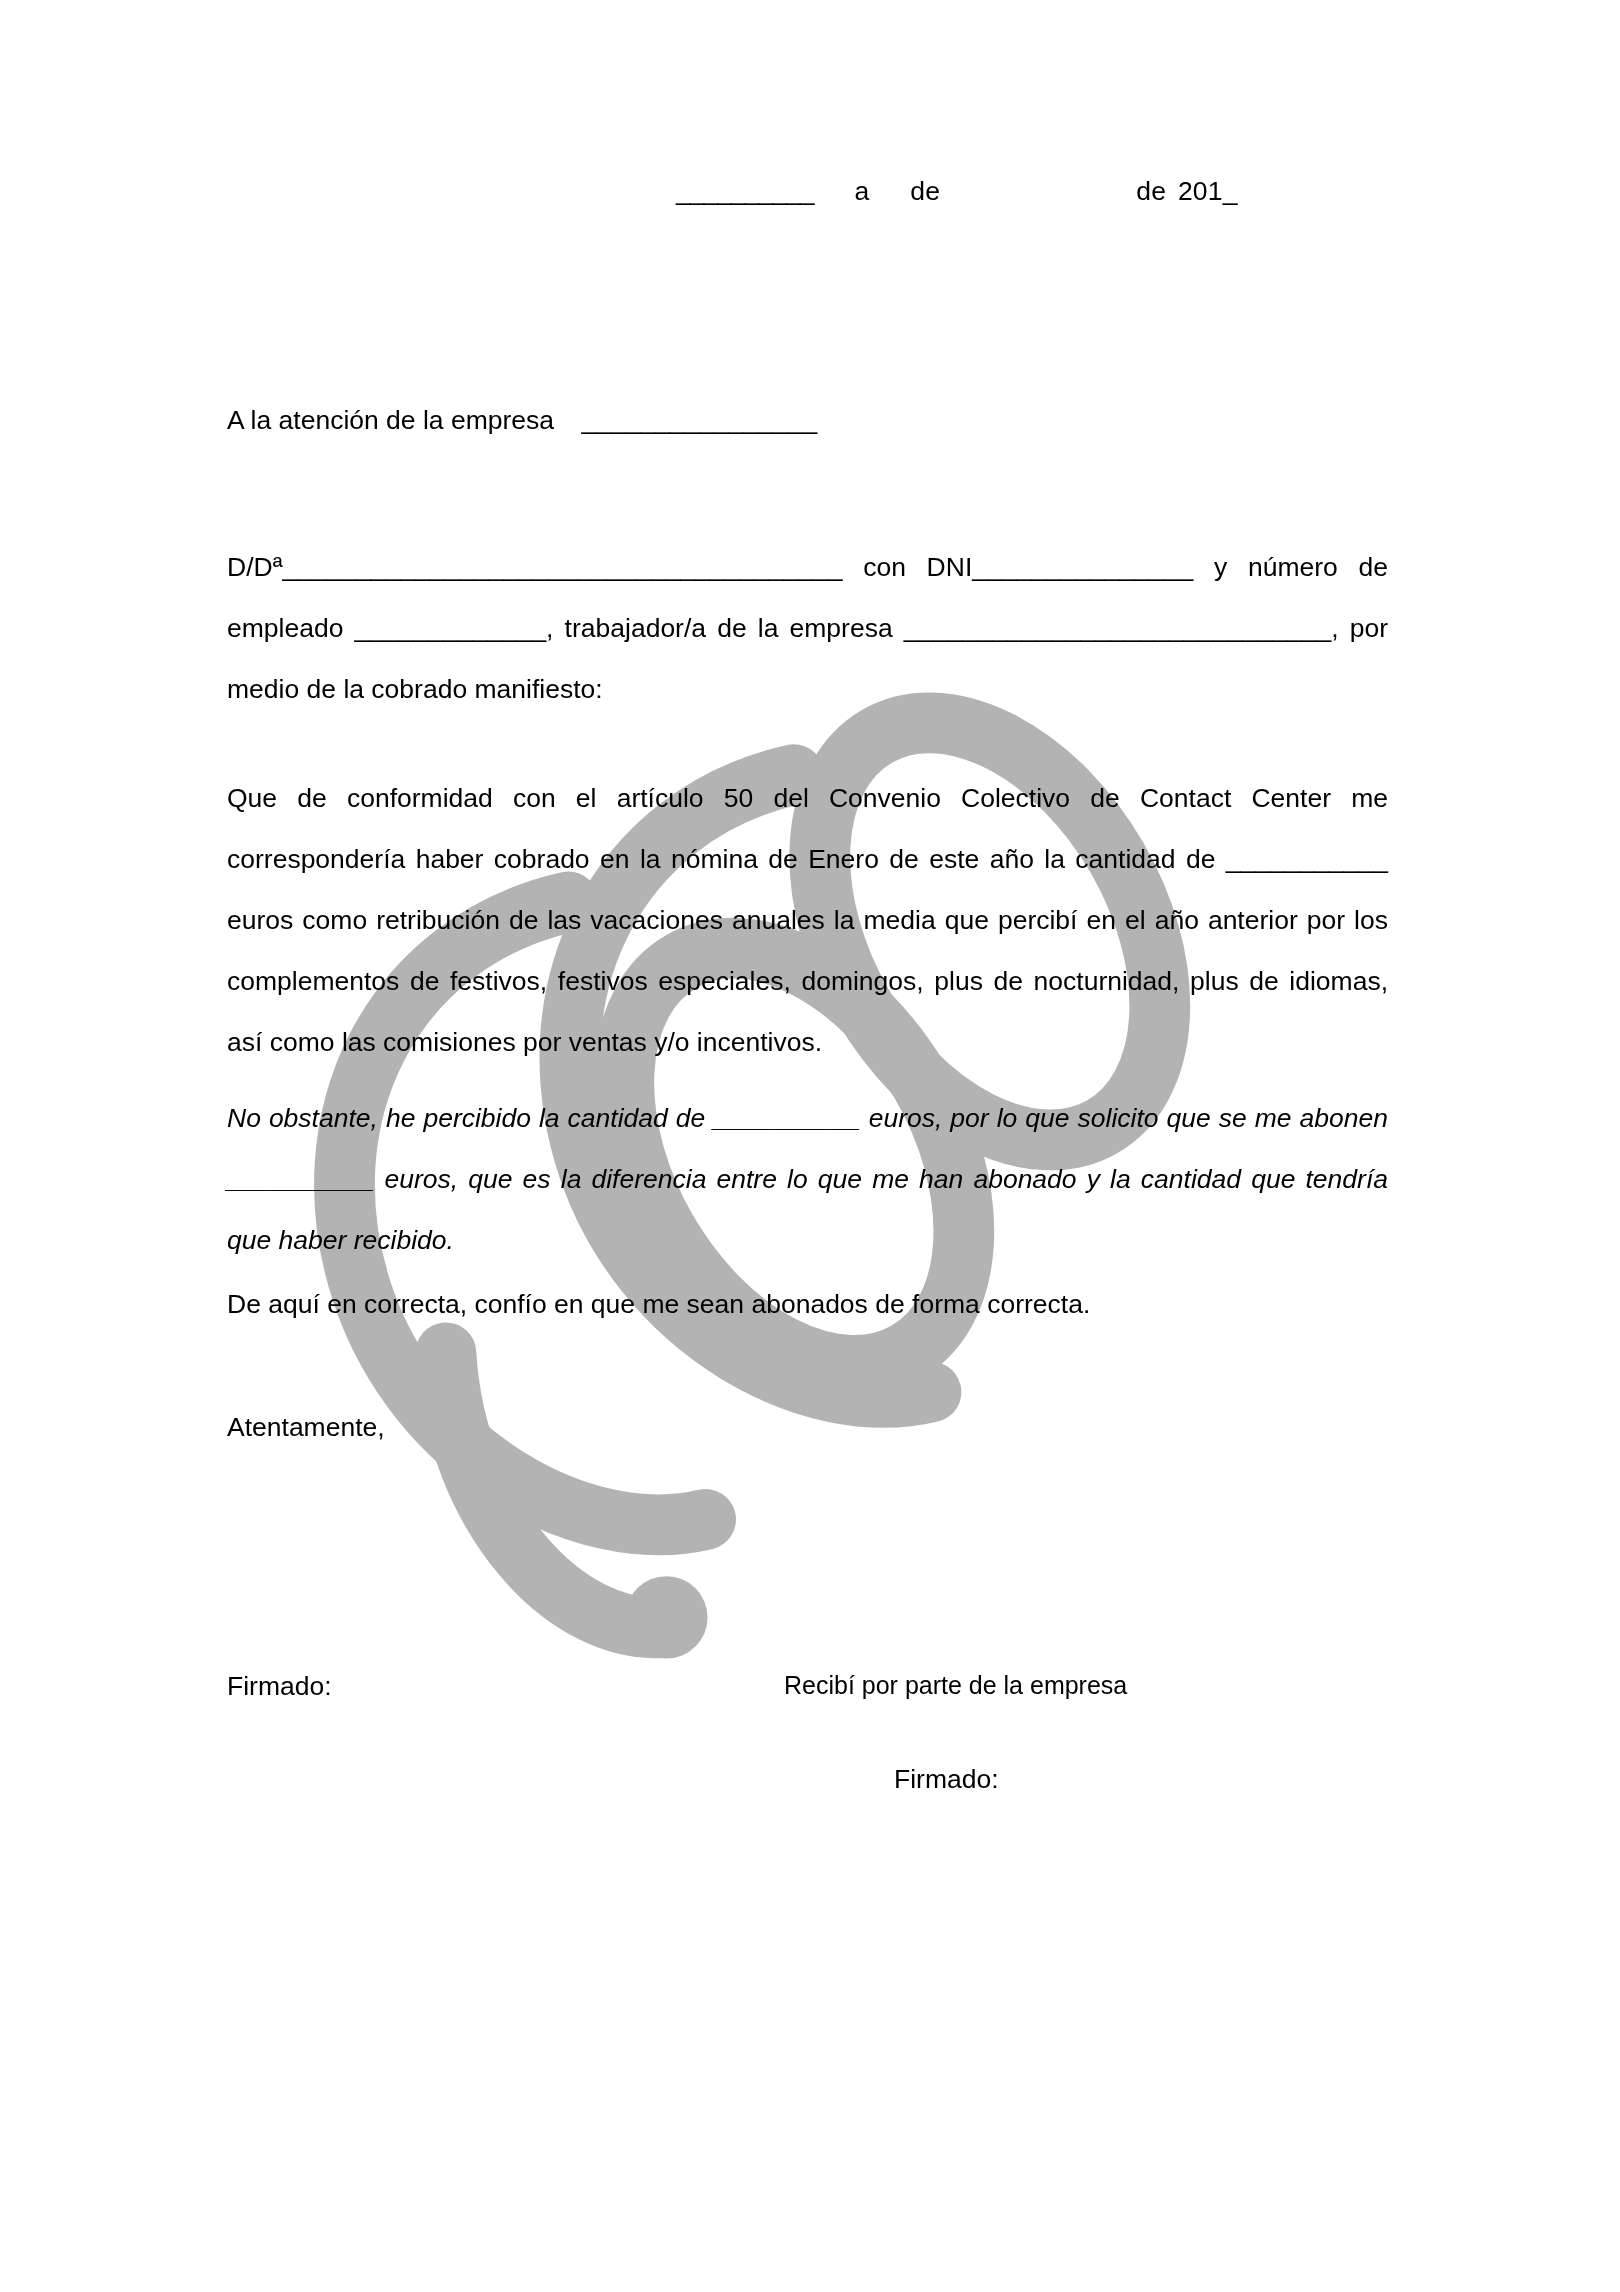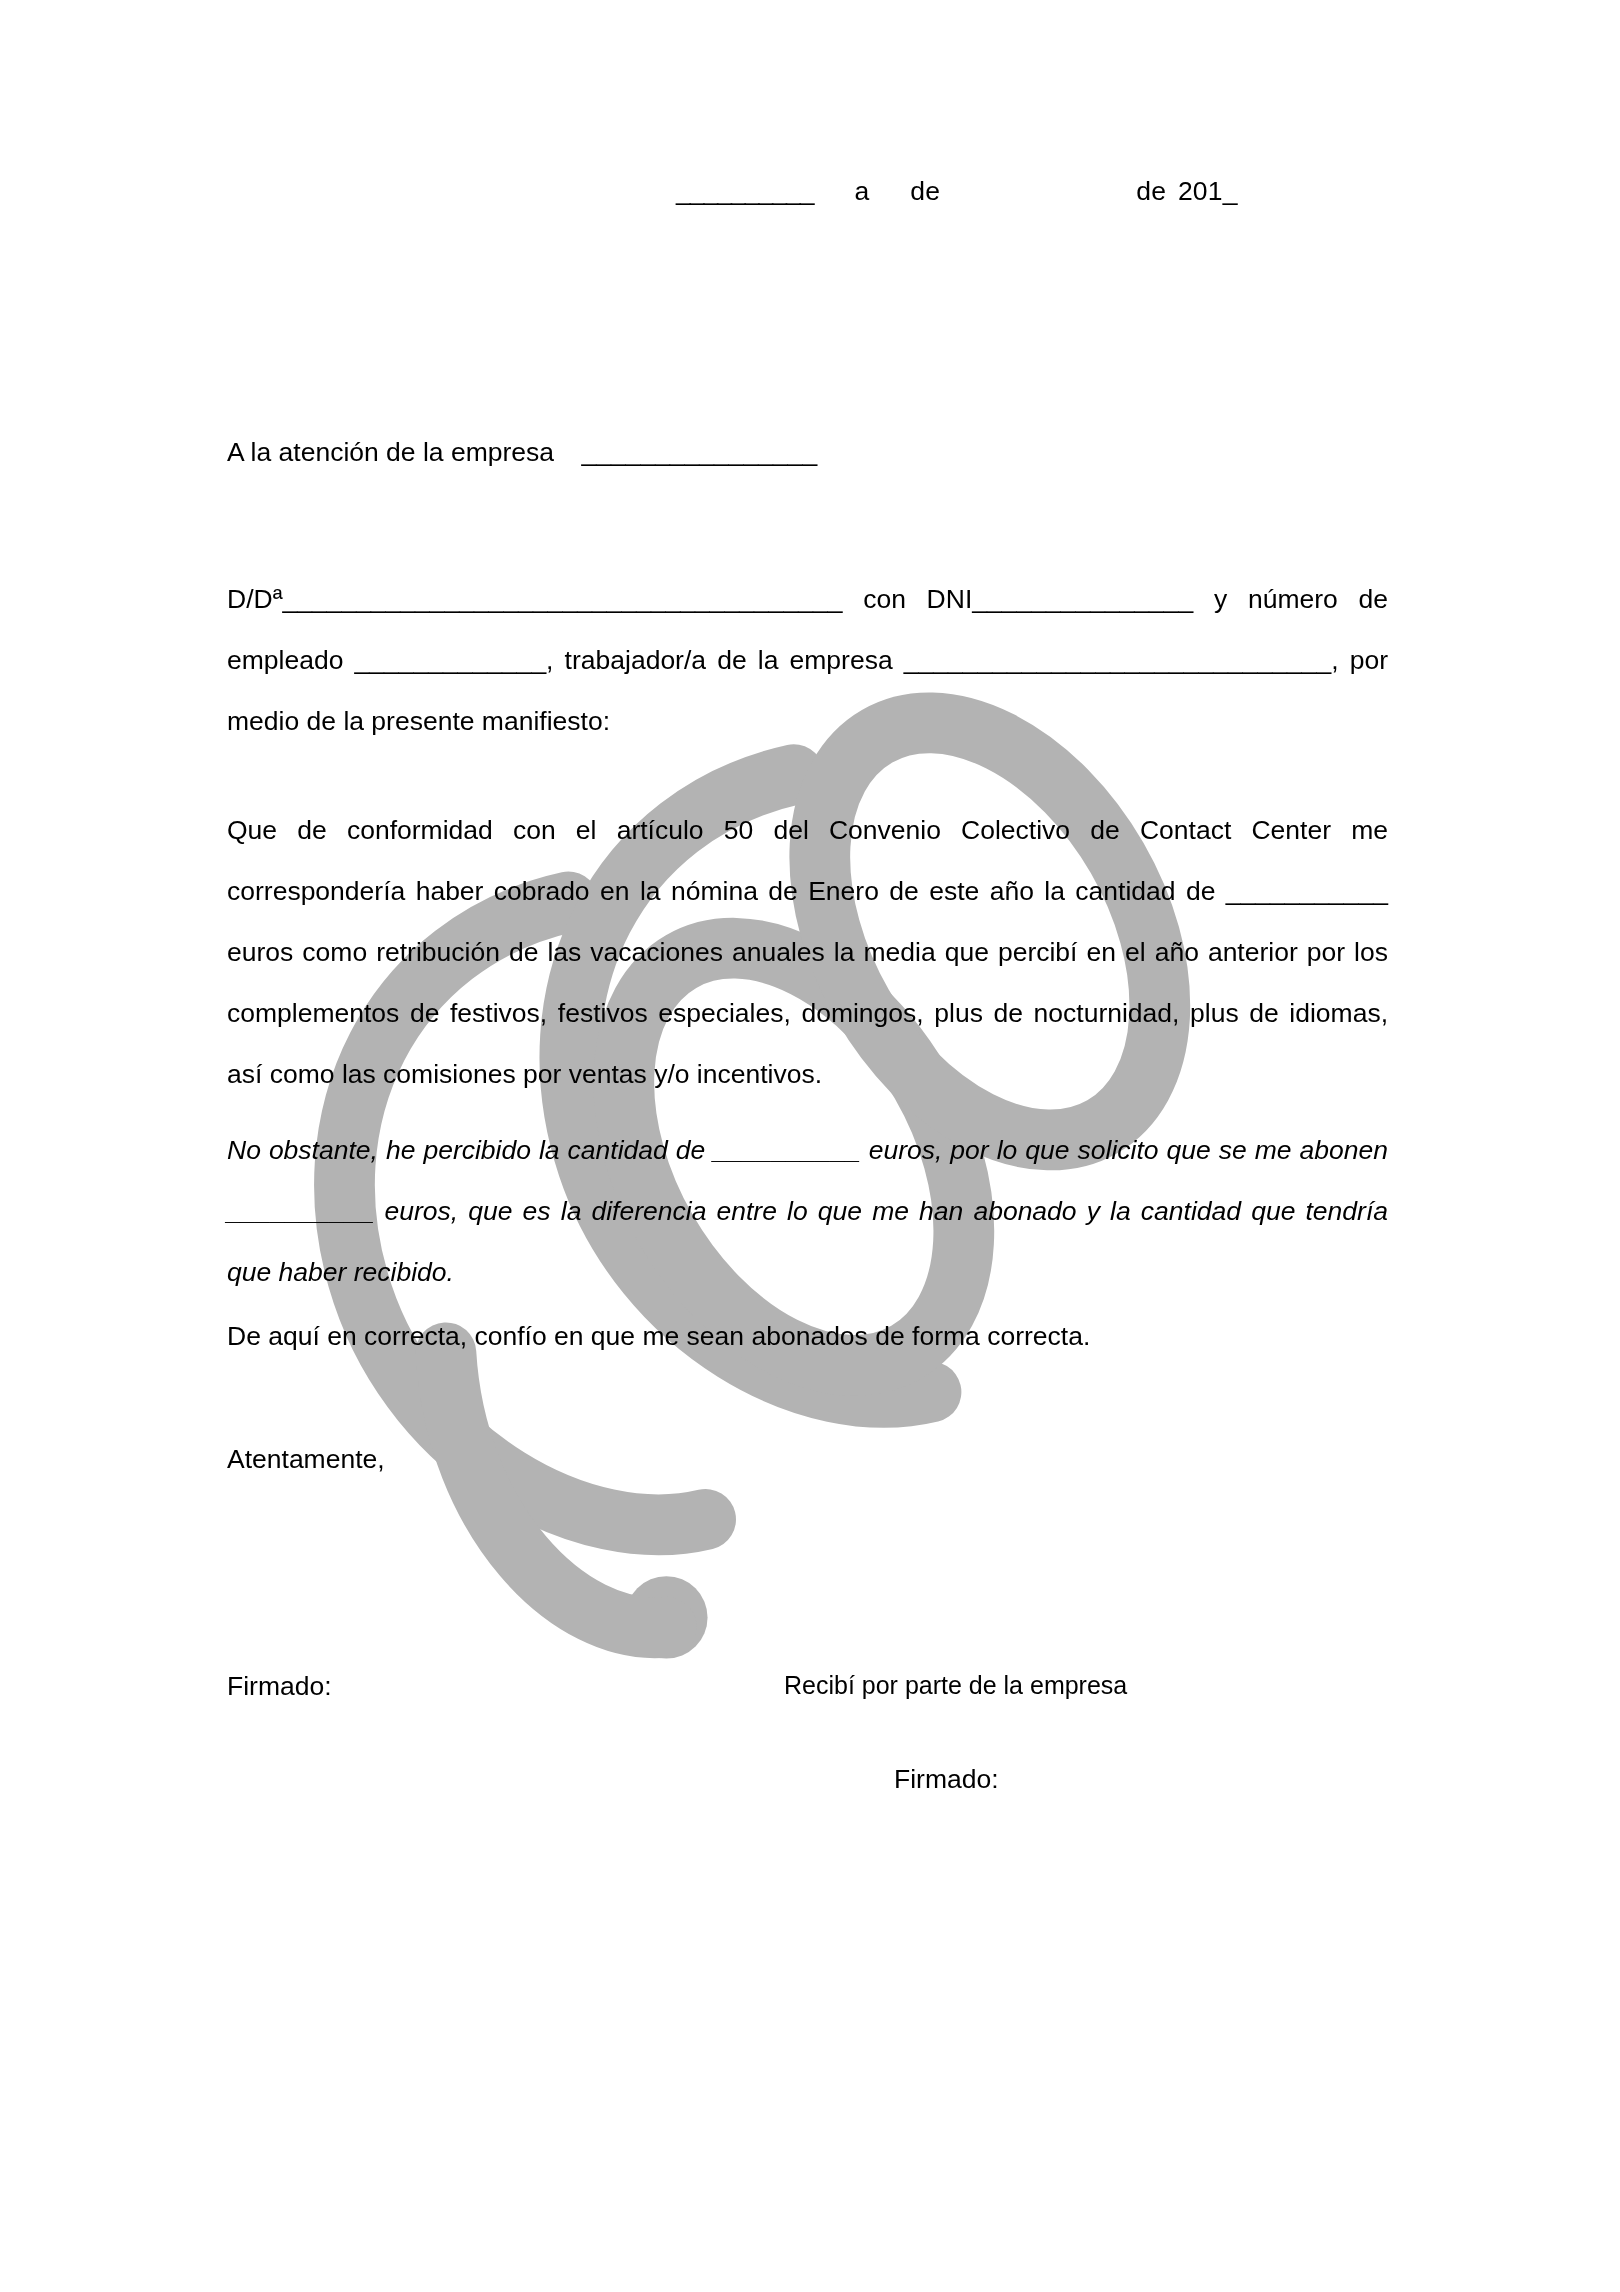--- a/index.html
+++ b/index.html
@@ -58,21 +58,20 @@
   .sp-a { display: inline-block; width: 41px; }
   .sp-b { display: inline-block; width: 196px; }
   .sp-c { display: inline-block; width: 11.8px; }
 
   .block {
     position: absolute;
     left: 227px;
     width: 1161px;
     font-size: 26.5px;
     line-height: 1.0;
-    margin-top: 32px;
   }
   .attention { top: 407px; }
   .attention .gap { display: inline-block; width: 27.4px; }
 
   .ident {
     top: 537px;
     text-align: justify;
     line-height: 61px;
   }
   .para {
@@ -132,21 +131,21 @@
     <div class="date-line">
       <span class="inner">
         <span class="blank">__________</span><span class="sp-a"></span><span>a</span><span class="sp-a"></span><span>de</span><span class="sp-b"></span><span>de</span><span class="sp-c"></span><span>201_</span>
       </span>
     </div>
 
     <div class="block attention">
       <span>A la atención de la empresa</span><span class="gap"></span><span>________________</span>
     </div>
 
-    <div class="block ident">D/Dª______________________________________  con DNI_______________  y número   de   empleado   _____________,   trabajador/a   de   la   empresa _____________________________, por medio de la presente manifiesto:</div>
+    <div class="block ident">D/Dª______________________________________  con DNI_______________  y número   de   empleado   _____________,   trabajador/a   de   la   empresa _____________________________, por medio de la cobrado manifiesto:</div>
 
     <div class="block para p1">Que de conformidad con el artículo 50 del Convenio Colectivo de Contact Center me correspondería haber cobrado en la nómina de Enero de este año la cantidad de ___________ euros como retribución de las vacaciones anuales la media que percibí en el año anterior por los complementos de festivos, festivos especiales, domingos, plus de nocturnidad, plus de idiomas, así como las comisiones por ventas y/o incentivos.</div>
     <div class="block para p2">No obstante, he percibido la cantidad de __________ euros, por lo que solicito que se me abonen __________ euros, que es la diferencia entre lo que me han abonado y la cantidad que tendría que haber recibido.</div>
     <div class="block para p3">De aquí en correcta, confío en que me sean abonados de forma correcta.</div>
     <div class="block para p4">Atentamente,</div>
 
     <div class="sign-left">Firmado:</div>
     <div class="sign-right-1">Recibí por parte de la empresa</div>
     <div class="sign-right-2">Firmado:</div>
 

